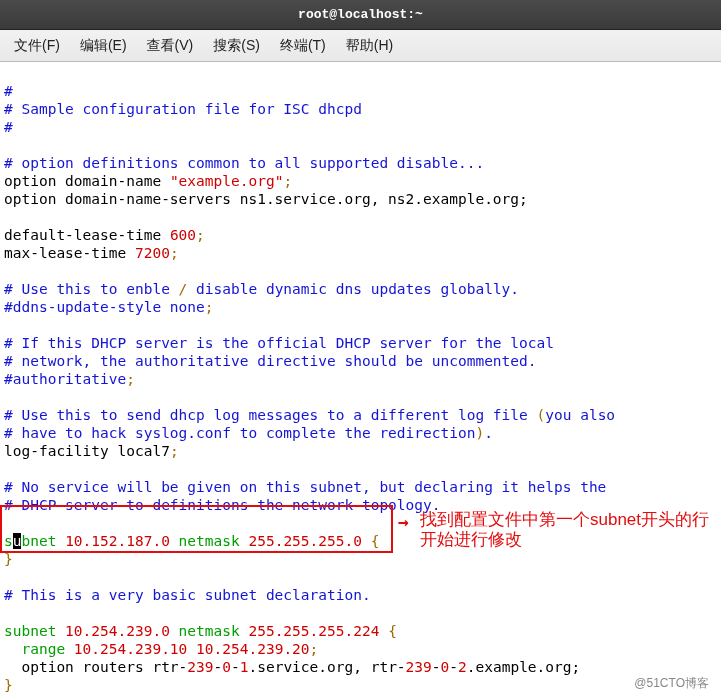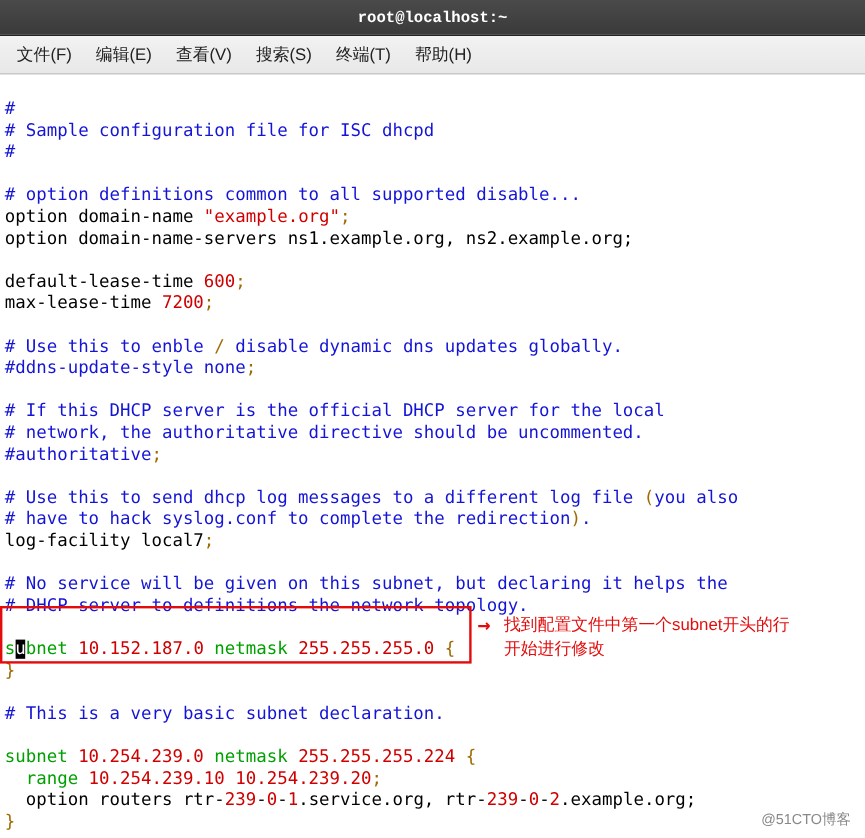--- a/index.html
+++ b/index.html
@@ -65,21 +65,21 @@
       position: absolute;
       color: #e30c0c;
       font-size: 18px;
       font-weight: bold;
       pointer-events: none;
     }
     .annotation {
       position: absolute;
       color: #e30c0c;
       font-family: "Microsoft YaHei", "SimSun", sans-serif;
-      font-size: 14px;
+      font-size: 17px;
       line-height: 20px;
       pointer-events: none;
     }
     .watermark {
       position: absolute;
       right: 12px;
       bottom: 6px;
       font-family: sans-serif;
       font-size: 12px;
       color: #888;
@@ -102,21 +102,21 @@
   <div class="menu-item">帮助(H)</div>
 </div>
 
 <div class="terminal">
 <span class="c-blue">#</span>
 <span class="c-blue"># Sample configuration file for ISC dhcpd</span>
 <span class="c-blue">#</span>
 <span></span>
 <span class="c-blue"># option definitions common to all supported disable...</span>
 <span class="c-black"><span>option domain-name </span><span class="c-red">"example.org"</span><span class="c-brown">;</span></span>
-<span class="c-black">option domain-name-servers ns1.example.org, ns2.example.org;</span>
+<span class="c-black">option domain-name-servers ns1.service.org, ns2.example.org;</span>
 <span></span>
 <span class="c-black"><span>default-lease-time </span><span class="c-red">600</span><span class="c-brown">;</span></span>
 <span class="c-black"><span>max-lease-time </span><span class="c-red">7200</span><span class="c-brown">;</span></span>
 <span></span>
 <span class="c-blue"><span># Use this to enble </span><span class="c-brown">/</span><span class="c-blue"> disable dynamic dns updates globally.</span></span>
 <span class="c-blue"><span>#ddns-update-style none</span><span class="c-brown">;</span></span>
 <span></span>
 <span class="c-blue"># If this DHCP server is the official DHCP server for the local</span>
 <span class="c-blue"># network, the authoritative directive should be uncommented.</span>
 <span class="c-blue"><span>#authoritative</span><span class="c-brown">;</span></span>

